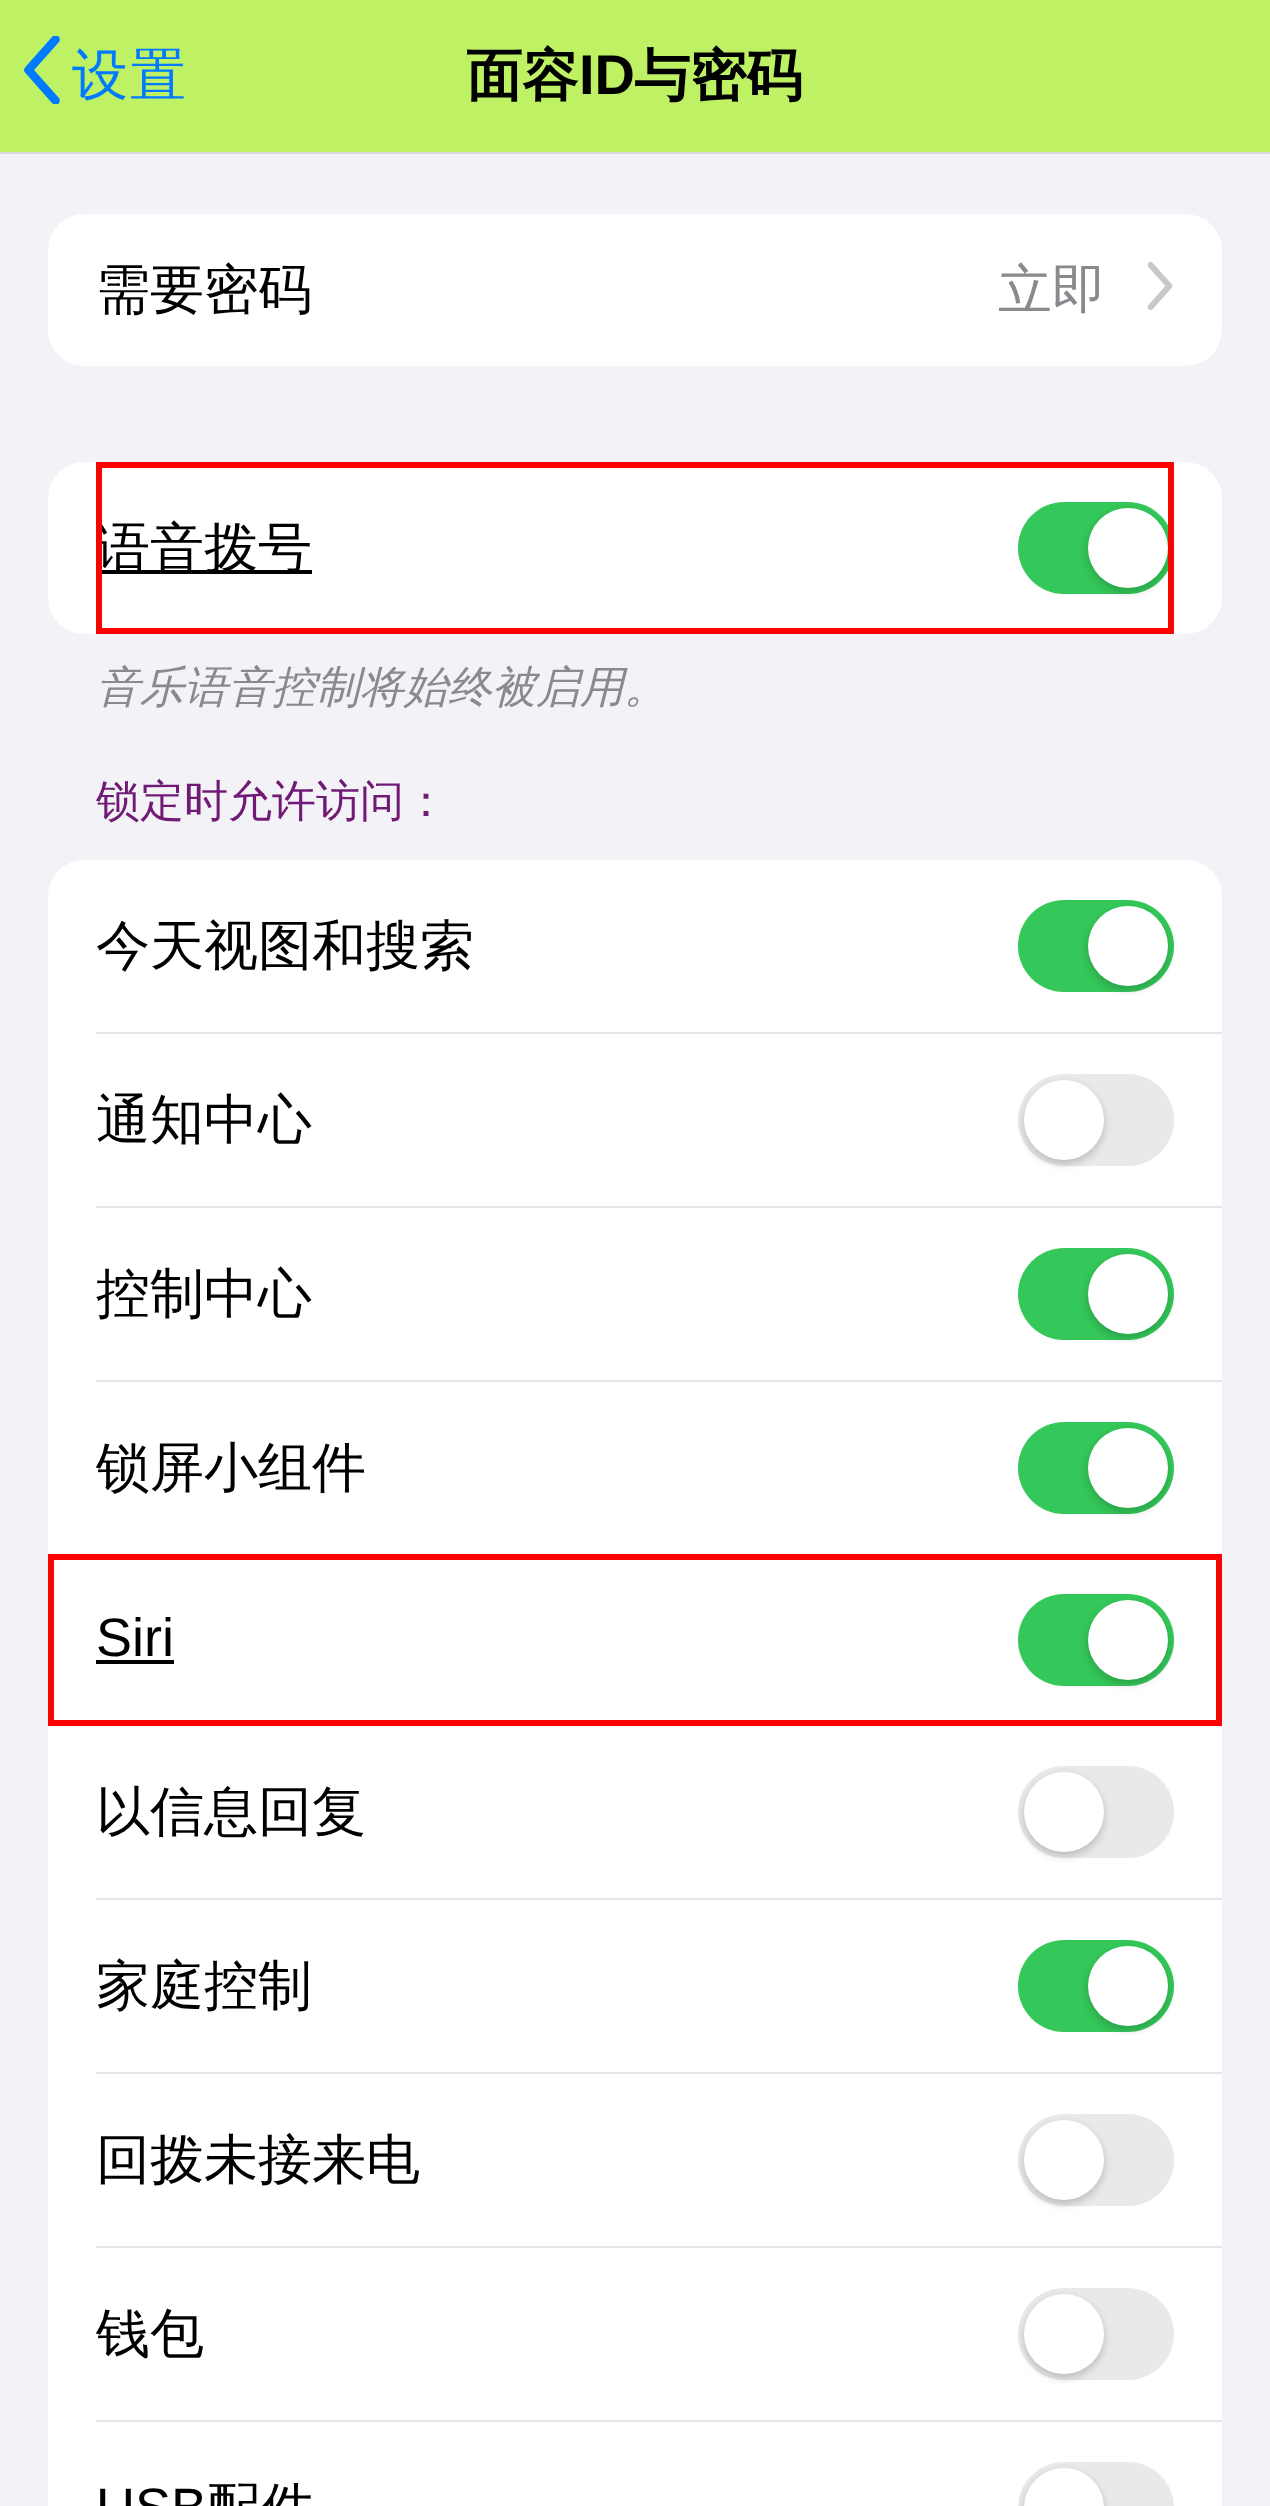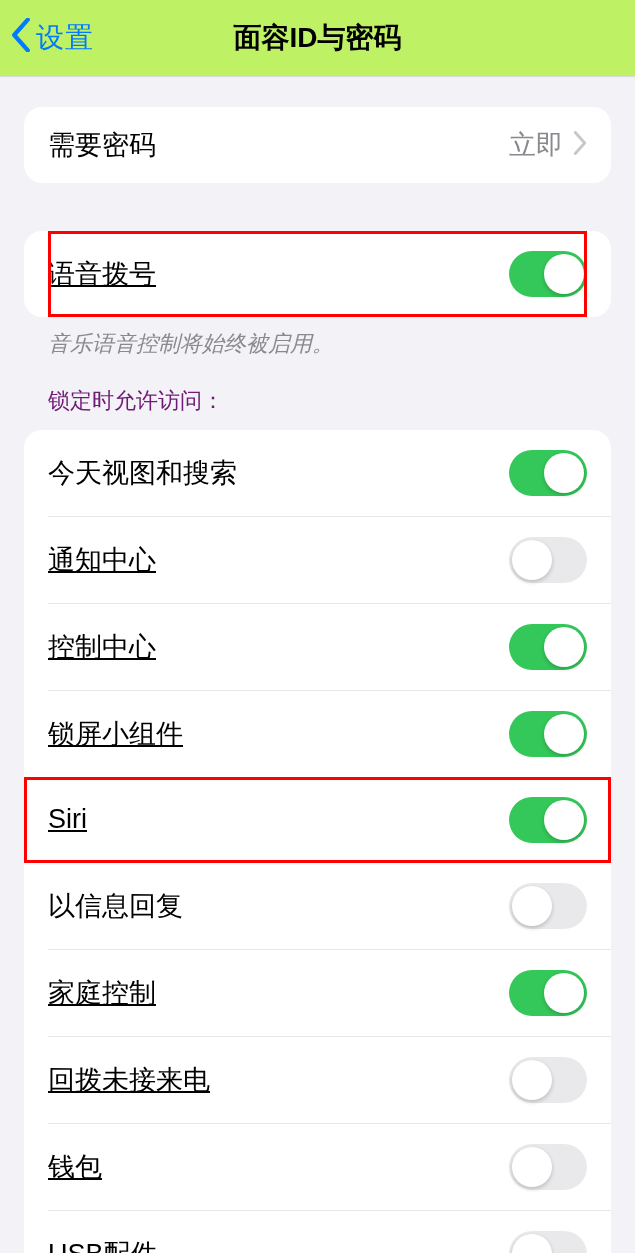--- a/index.html
+++ b/index.html
@@ -45,23 +45,23 @@
   }
   .g1 { margin-top: 30px; }
   .g3 { margin-top: 14px; }
   .row {
     display: flex;
     align-items: center;
     justify-content: space-between;
     padding: 20px 24px;
     min-height: 76px;
   }
-  .row + .row { border-top: 1px solid #e5e5ea; margin-left: 24px; padding-left: 0; text-decoration: underline; }
+  .row + .row { border-top: 1px solid #e5e5ea; margin-left: 24px; padding-left: 0; }
   .row-label { font-size: 27px; color: #000; }
-  .right-side { display: flex; align-items: center; gap: 10px; }
+  .right-side { display: flex; align-items: center; gap: 20px; }
   .value-text { font-size: 27px; color: #8a8a8e; }
   .chevron svg { width: 14px; height: 24px; }
   .toggle {
     width: 78px; height: 46px; border-radius: 23px;
     position: relative; flex-shrink: 0;
   }
   .toggle.on { background: #34c759; }
   .toggle.off { background: #e9e9eb; }
   .knob {
     position: absolute; top: 3px; width: 40px; height: 40px;

